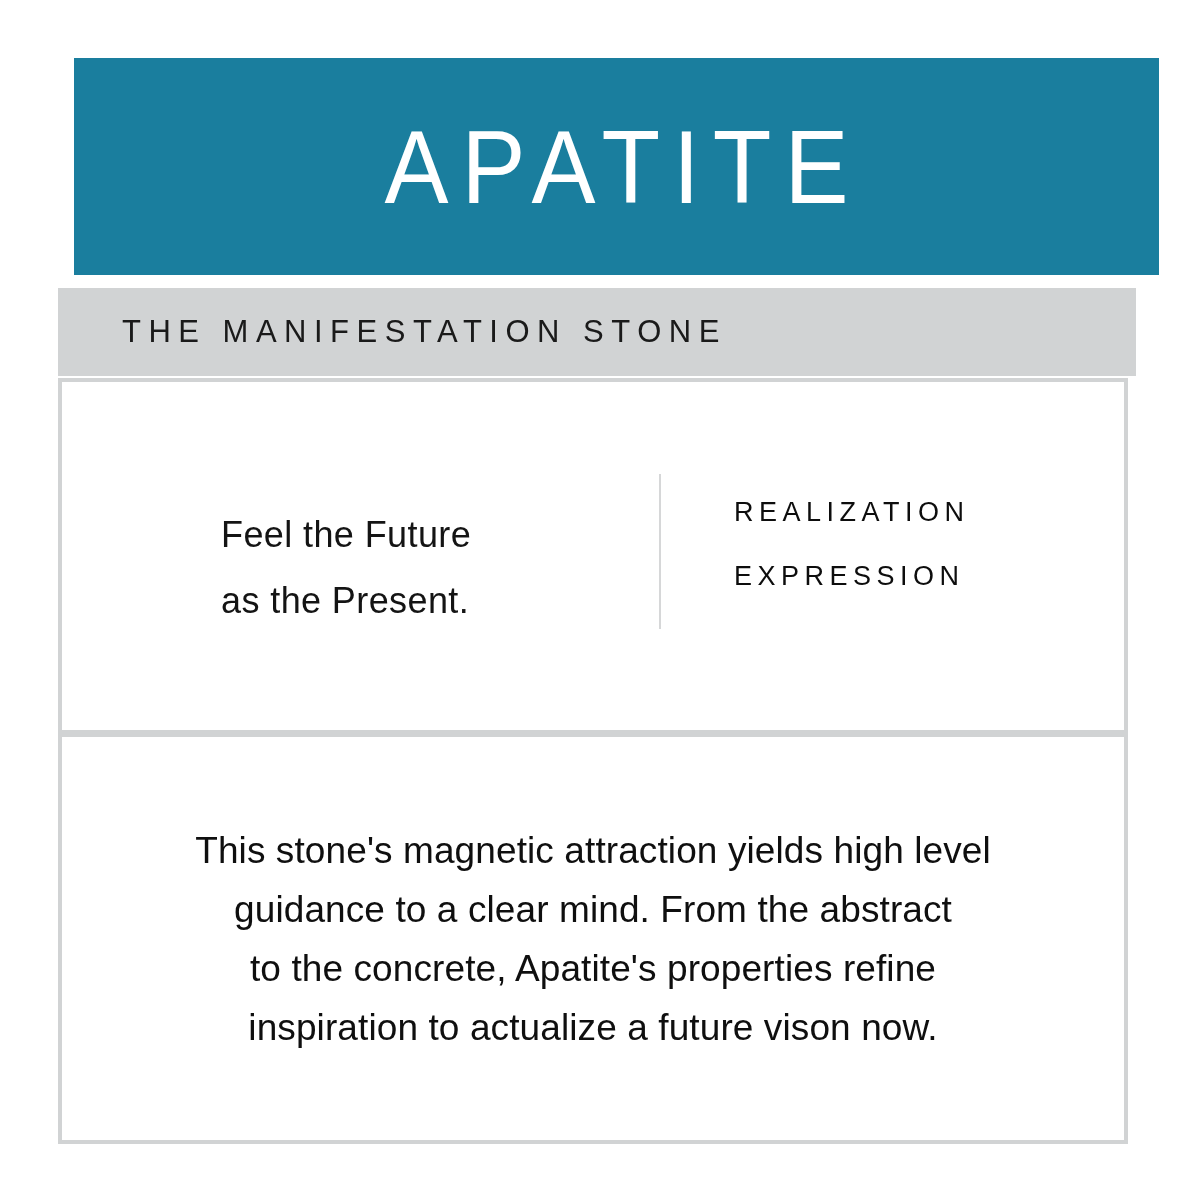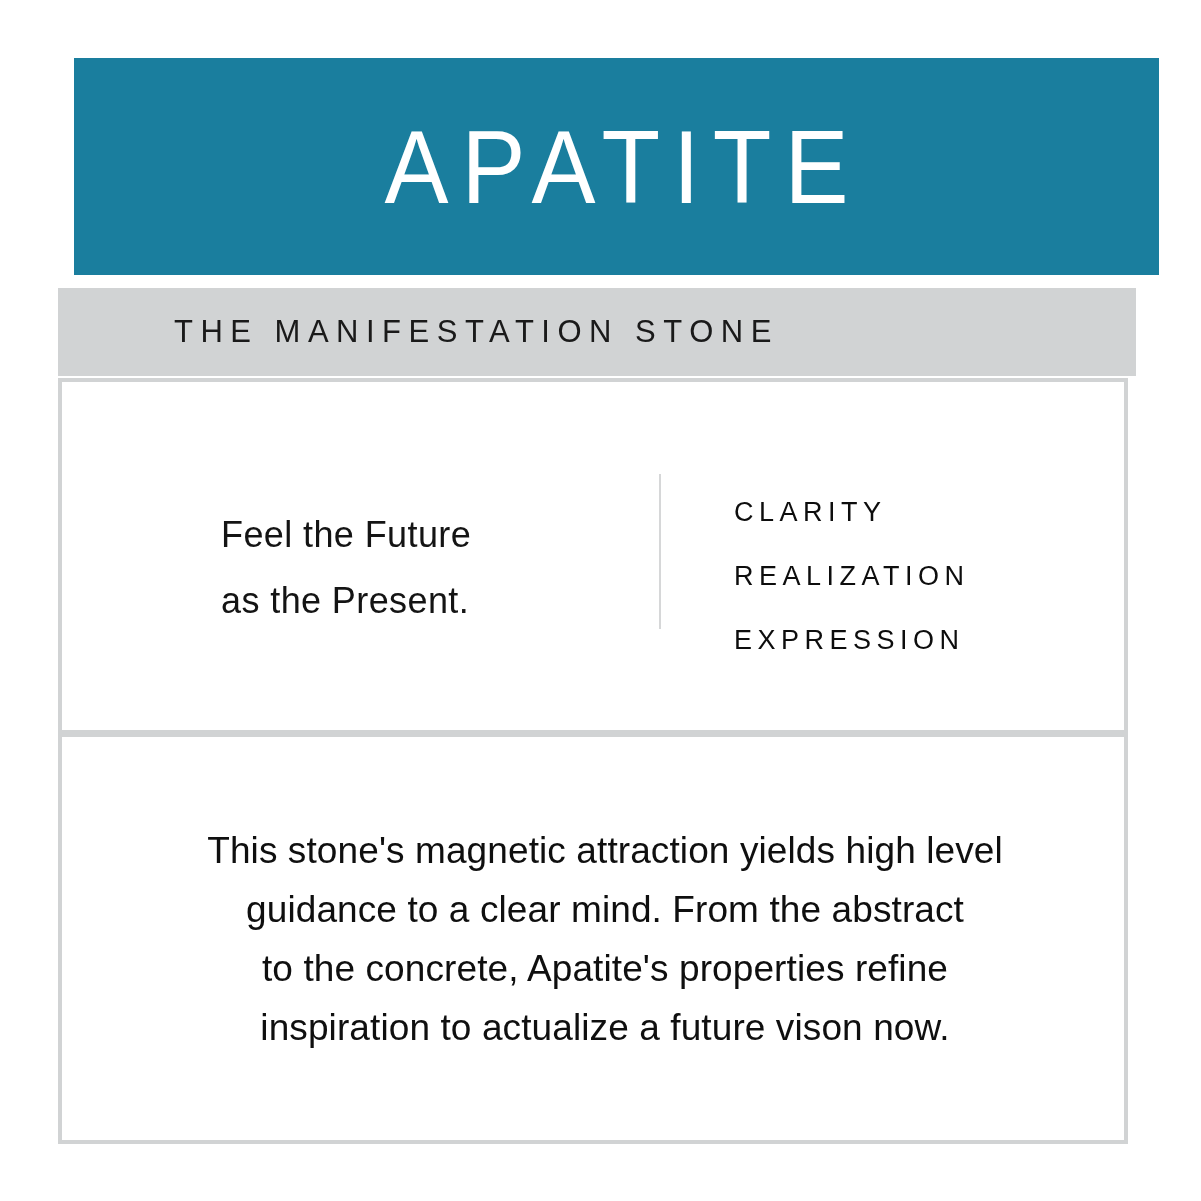--- a/index.html
+++ b/index.html
@@ -57,21 +57,21 @@
     background: #d1d3d4;
     display: flex;
     align-items: center;
   }
   .subtitle-text {
     color: #1a1a1a;
     font-family: "Liberation Sans", sans-serif;
     font-size: 31px;
     font-weight: 400;
     letter-spacing: 7.5px;
-    padding-left: 116px;
+    padding-left: 64px;
     white-space: nowrap;
   }
 
   
   .mid-box {
     position: absolute;
     left: 0;
     top: 320px;
     width: 1070px;
     height: 356px;
@@ -128,21 +128,21 @@
     left: 0;
     top: 675px;
     width: 1070px;
     height: 411px;
     border: 4px solid #d1d3d4;
     box-sizing: border-box;
     background: #ffffff;
   }
   .body-text {
     position: absolute;
-    left: 12px;
+    left: 0;
     top: 0;
     width: 100%;
     height: 100%;
     display: flex;
     align-items: center;
     justify-content: center;
     text-align: center;
     color: #0f0f0f;
     font-family: "Liberation Sans", sans-serif;
     font-size: 37px;
@@ -167,21 +167,20 @@
   </div>
 
   <div class="mid-box">
     <div class="mid-inner">
       <div class="tagline">Feel the Future
 as the Present.</div>
 
       <div class="v-divider"></div>
 
       <div class="keywords">
-        <div class="keyword">CLARITY</div>
         <div class="keyword">REALIZATION</div>
         <div class="keyword">EXPRESSION</div>
       </div>
     </div>
   </div>
 
   <div class="body-box">
     <div class="body-text">This stone's magnetic attraction yields high level
 guidance to a clear mind. From the abstract
 to the concrete, Apatite's properties refine

